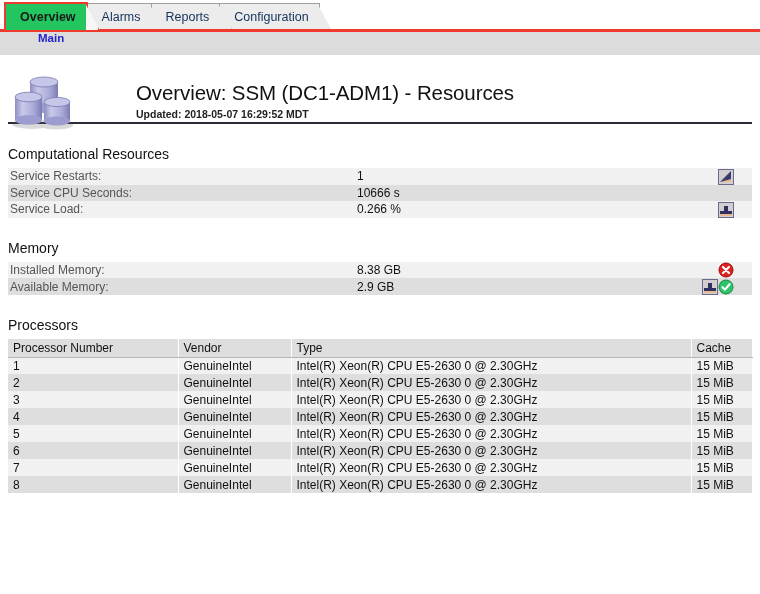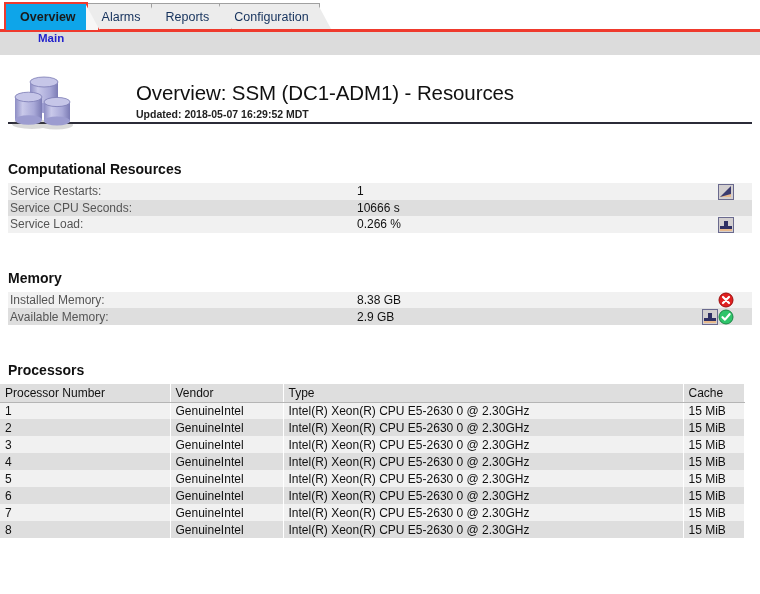--- a/index.html
+++ b/index.html
@@ -42,21 +42,21 @@
     position: absolute;
     right: -13px; top: 0; bottom: 0;
     width: 14px;
     background: #ececec;
     border-right: 1px solid #a0a0a0;
     -webkit-clip-path: polygon(0 0, 100% 100%, 100% 100%, 0 100%);
     clip-path: polygon(0 0, 100% 100%, 100% 100%, 0 100%);
     z-index: 1;
   }
   .tab.active {
-    background: #0ea5e9;
+    background: #22c55e;
     border: 2px solid #ef3a2d;
     border-bottom: none;
     z-index: 5;
     padding: 0 10px 0 14px;
     height: 28px;
     font-weight: bold;
     color: #1a1a1a;
   }
   .tab.active .slant {
     background: #f7f7f7;
@@ -114,23 +114,23 @@
   }
   .hr-dark {
     height: 2px;
     background: #2b2b38;
     margin: 4px 8px 0 8px;
   }
 
   
   .section-title {
     font-size: 14px;
-    font-weight: bold;
+    font-weight: normal;
     color: #111111;
-    margin: 37px 0 6px 8px;
+    margin: 22px 0 6px 8px;
   }
   .kvtable {
     width: 744px;
     margin-left: 8px;
     border-collapse: collapse;
     table-layout: fixed;
   }
   .kvtable td {
     font-size: 12px;
     color: #555555;
@@ -157,20 +157,21 @@
     position: relative;
     overflow: hidden;
   }
   .chip svg { display: block; }
 
   .badge { display:inline-block; width:16px; height:16px; vertical-align: middle; }
 
   
   .proctable {
     width: 744px;
+    margin-left: 8px;
     border-collapse: collapse;
     table-layout: fixed;
   }
   .proctable th {
     background: #dedede;
     font-size: 12px;
     font-weight: normal;
     color: #111111;
     text-align: left;
     height: 18px;

